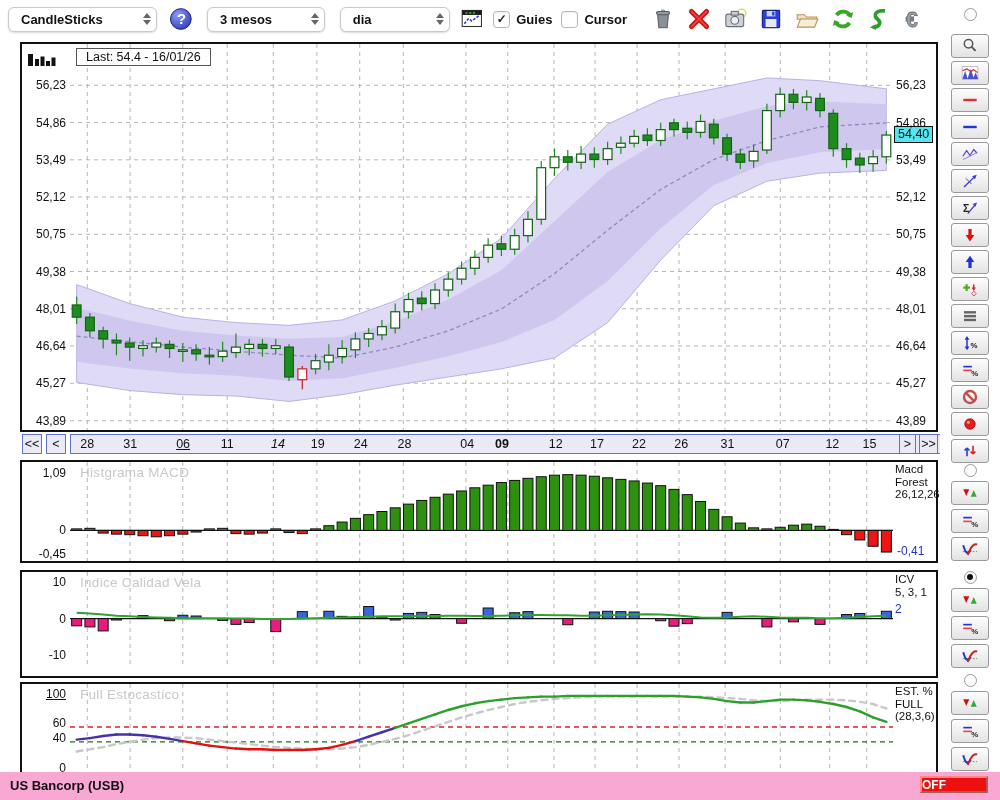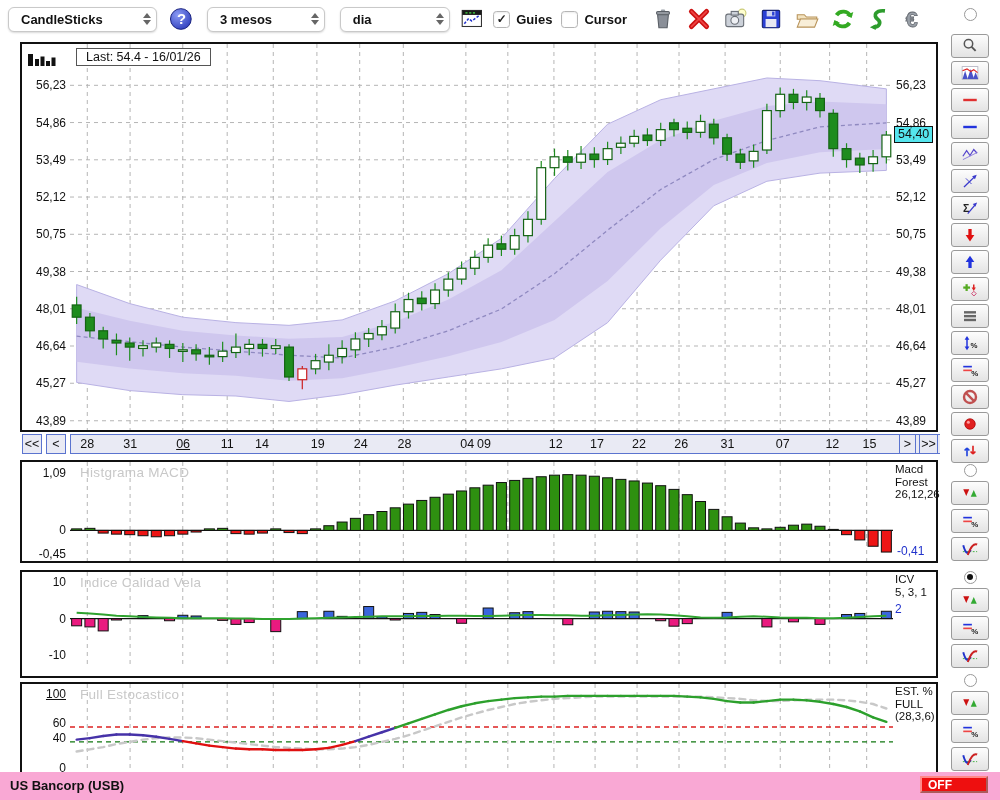--- a/index.html
+++ b/index.html
@@ -63,21 +63,21 @@
             background:linear-gradient(#fdfdfd,#e3e3e3);display:flex;align-items:center;justify-content:center;}
   .tool-btn svg{width:30px;height:18px;}
   .panel-group{position:absolute;left:0;width:100%;display:flex;flex-direction:column;gap:4px;align-items:center;}
 
   
   .statusbar{position:absolute;left:0;right:0;bottom:0;height:28px;background:#f9a8d4;}
   .sb-symbol{position:absolute;left:10px;top:6px;font-size:13px;font-weight:700;color:#111;}
   .sb-path{position:absolute;left:300px;top:6px;font-size:13px;font-weight:700;color:#1a10e8;}
   .off-btn{position:absolute;right:12px;top:4px;width:68px;height:17px;background:#ee0f0f;
            border:2px outset #ff8888;color:#fff;font-size:12px;font-weight:700;
-           line-height:14px;padding-left:6px;box-sizing:border-box;}
+           line-height:14px;box-sizing:border-box;}
 </style>
 </head>
 <body>
 
 <div class="app">
 
   <div class="toolbar">
     <div class="select sel-type">
       <span>CandleSticks</span>
       <span class="chev">
@@ -385,26 +385,26 @@
   </div>
 
   <div class="date-strip">
     <div class="dnav" style="left:2px;width:20px;">&lt;&lt;</div>
     <div class="dnav" style="left:26px;width:20px;">&lt;</div>
     <div class="dstrip" id="date-strip-inner">
         <span class="dlab" style="left: 9.346px;">28</span>
         <span class="dlab" style="left: 52.298px;">31</span>
         <span class="dlab" style="left: 105.162px; text-decoration: underline;">06</span>
         <span class="dlab" style="left: 149.766px;">11</span>
-        <span class="dlab" style="left: 184px;">14</span>
+        <span class="dlab" style="left: 200px; font-style: italic;">14</span>
         <span class="dlab" style="left: 239.8px;">19</span>
         <span class="dlab" style="left: 282.752px;">24</span>
         <span class="dlab" style="left: 326.53px;">28</span>
         <span class="dlab" style="left: 389.306px;">04</span>
-        <span class="dlab" style="left: 406px;">09</span>
+        <span class="dlab" style="left: 424px; font-weight: bold;">09</span>
         <span class="dlab" style="left: 477.688px;">12</span>
         <span class="dlab" style="left: 518.988px;">17</span>
         <span class="dlab" style="left: 561.114px;">22</span>
         <span class="dlab" style="left: 603.24px;">26</span>
         <span class="dlab" style="left: 649.496px;">31</span>
         <span class="dlab" style="left: 704.838px;">07</span>
         <span class="dlab" style="left: 754.398px;">12</span>
         <span class="dlab" style="left: 791.568px;">15</span>
       </div>
     <div class="dnav" style="left:879px;width:17px;">&gt;</div>

